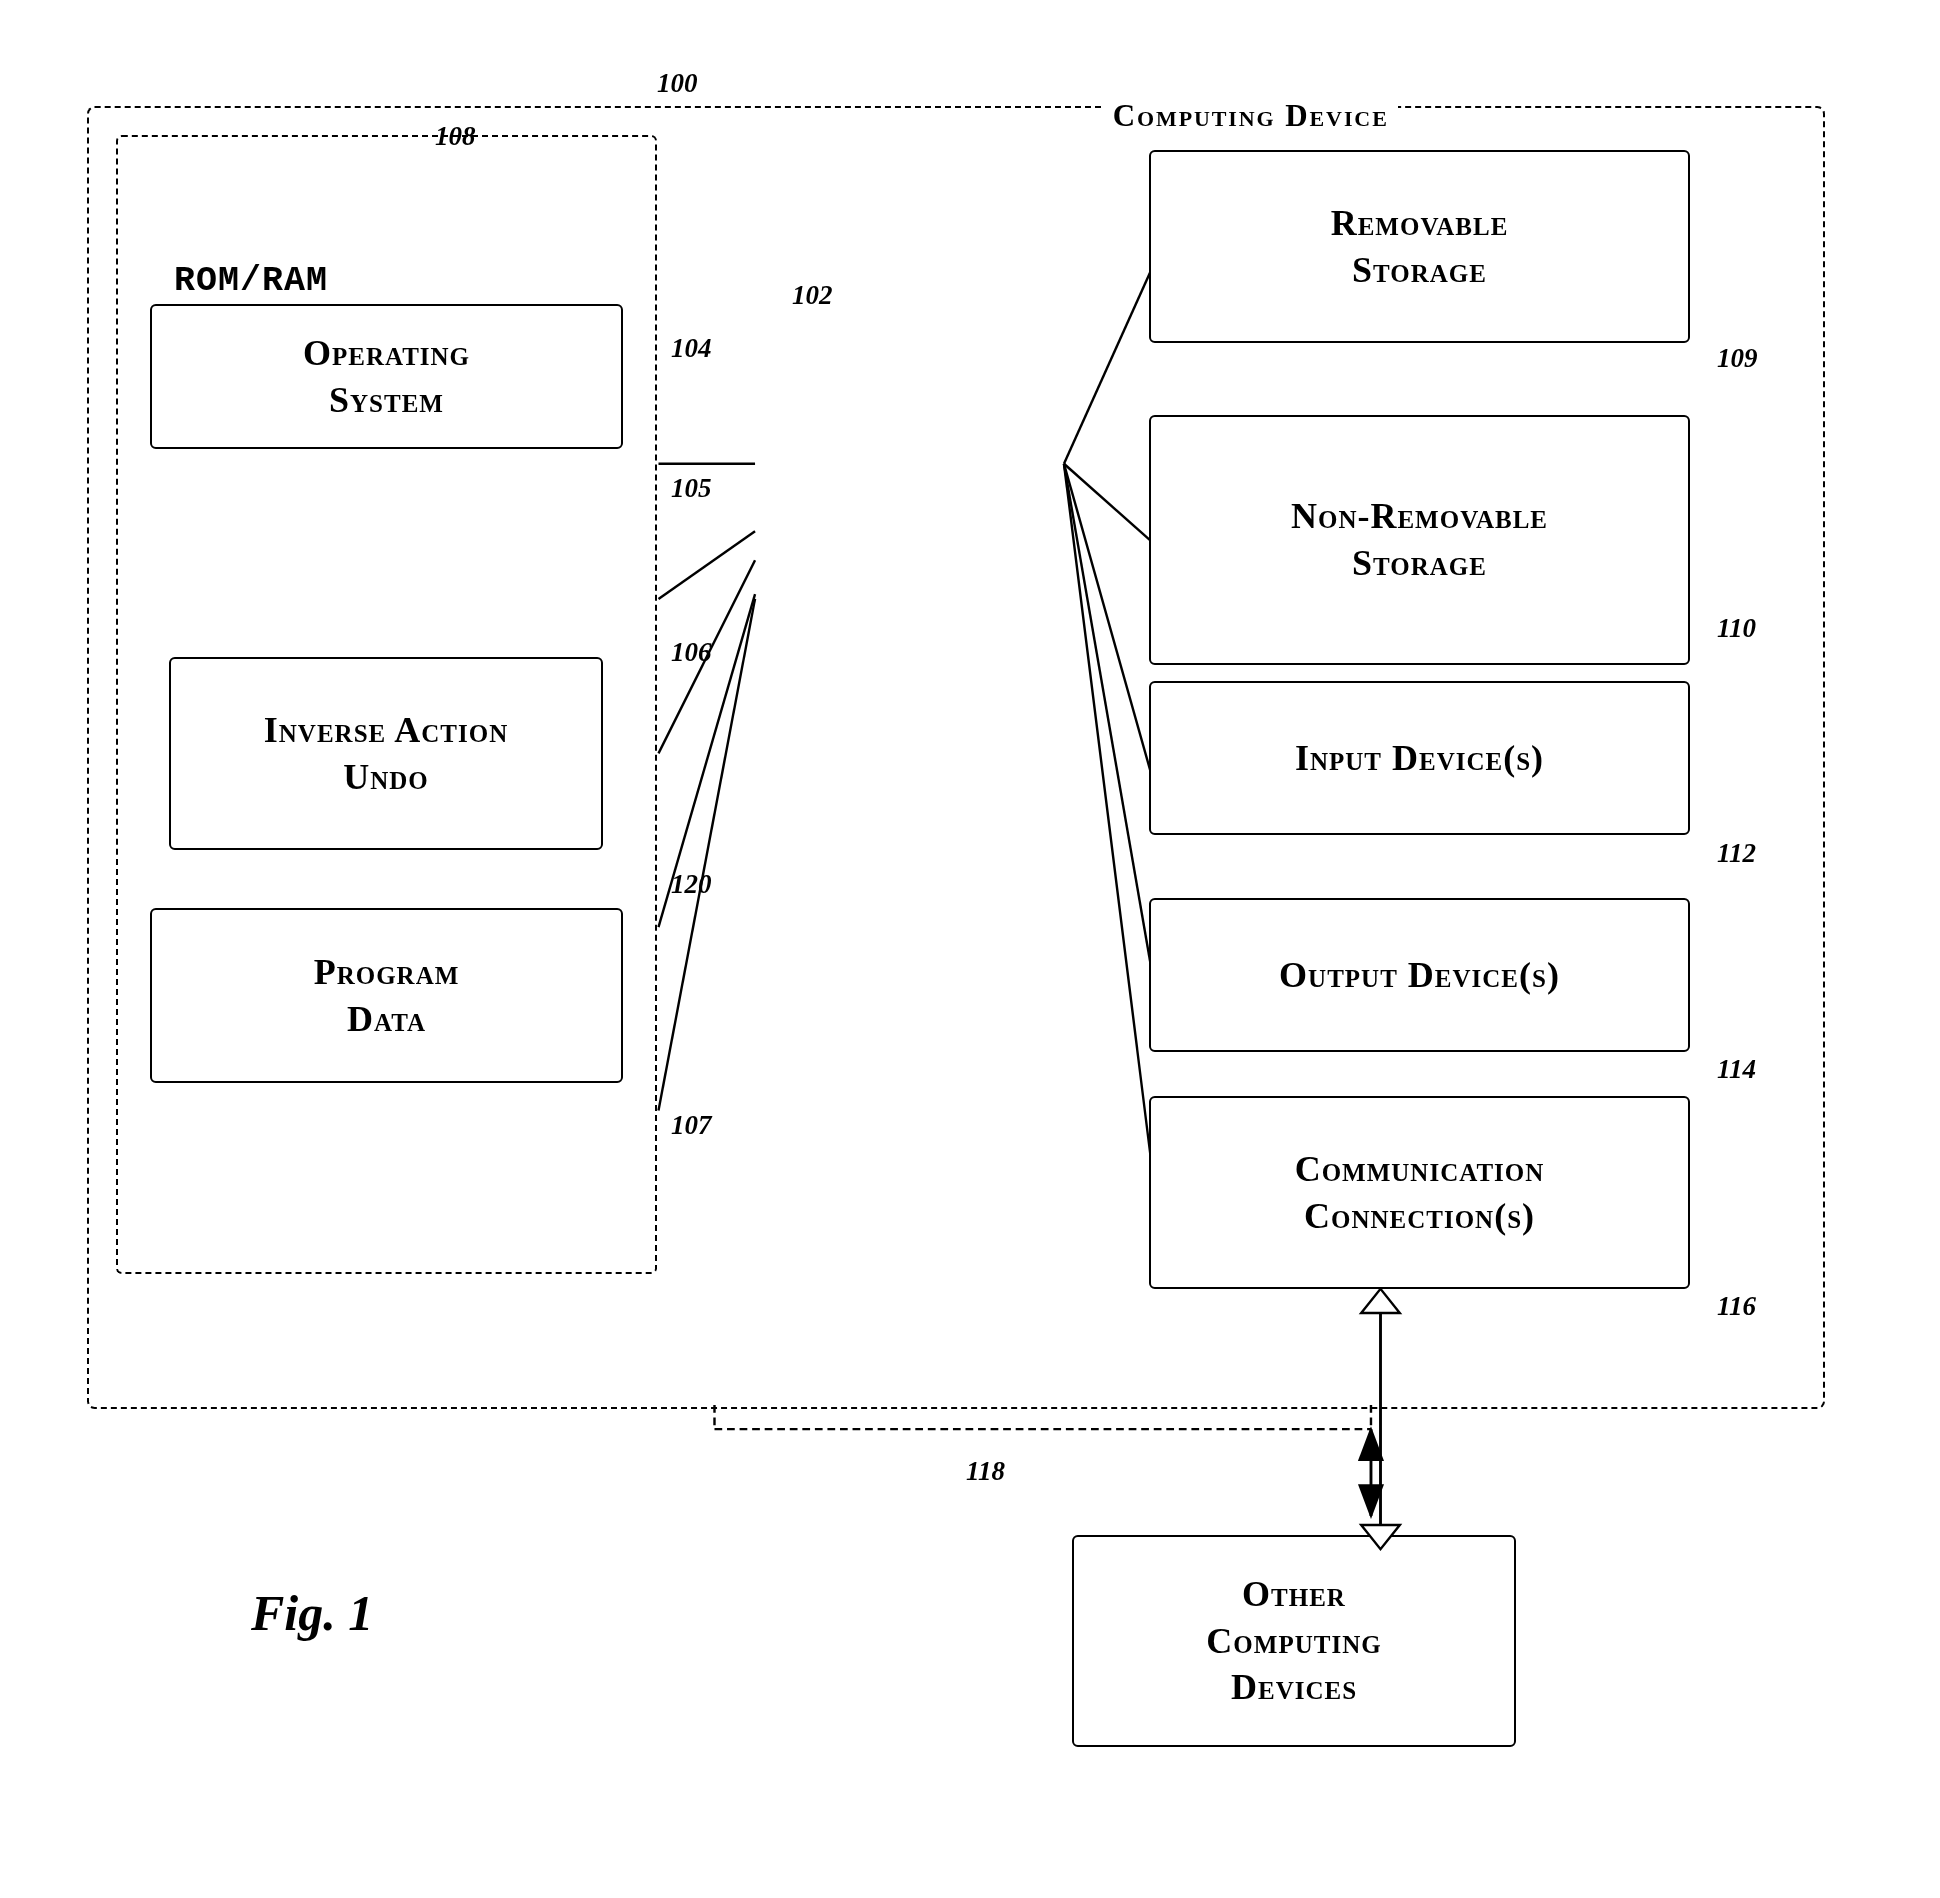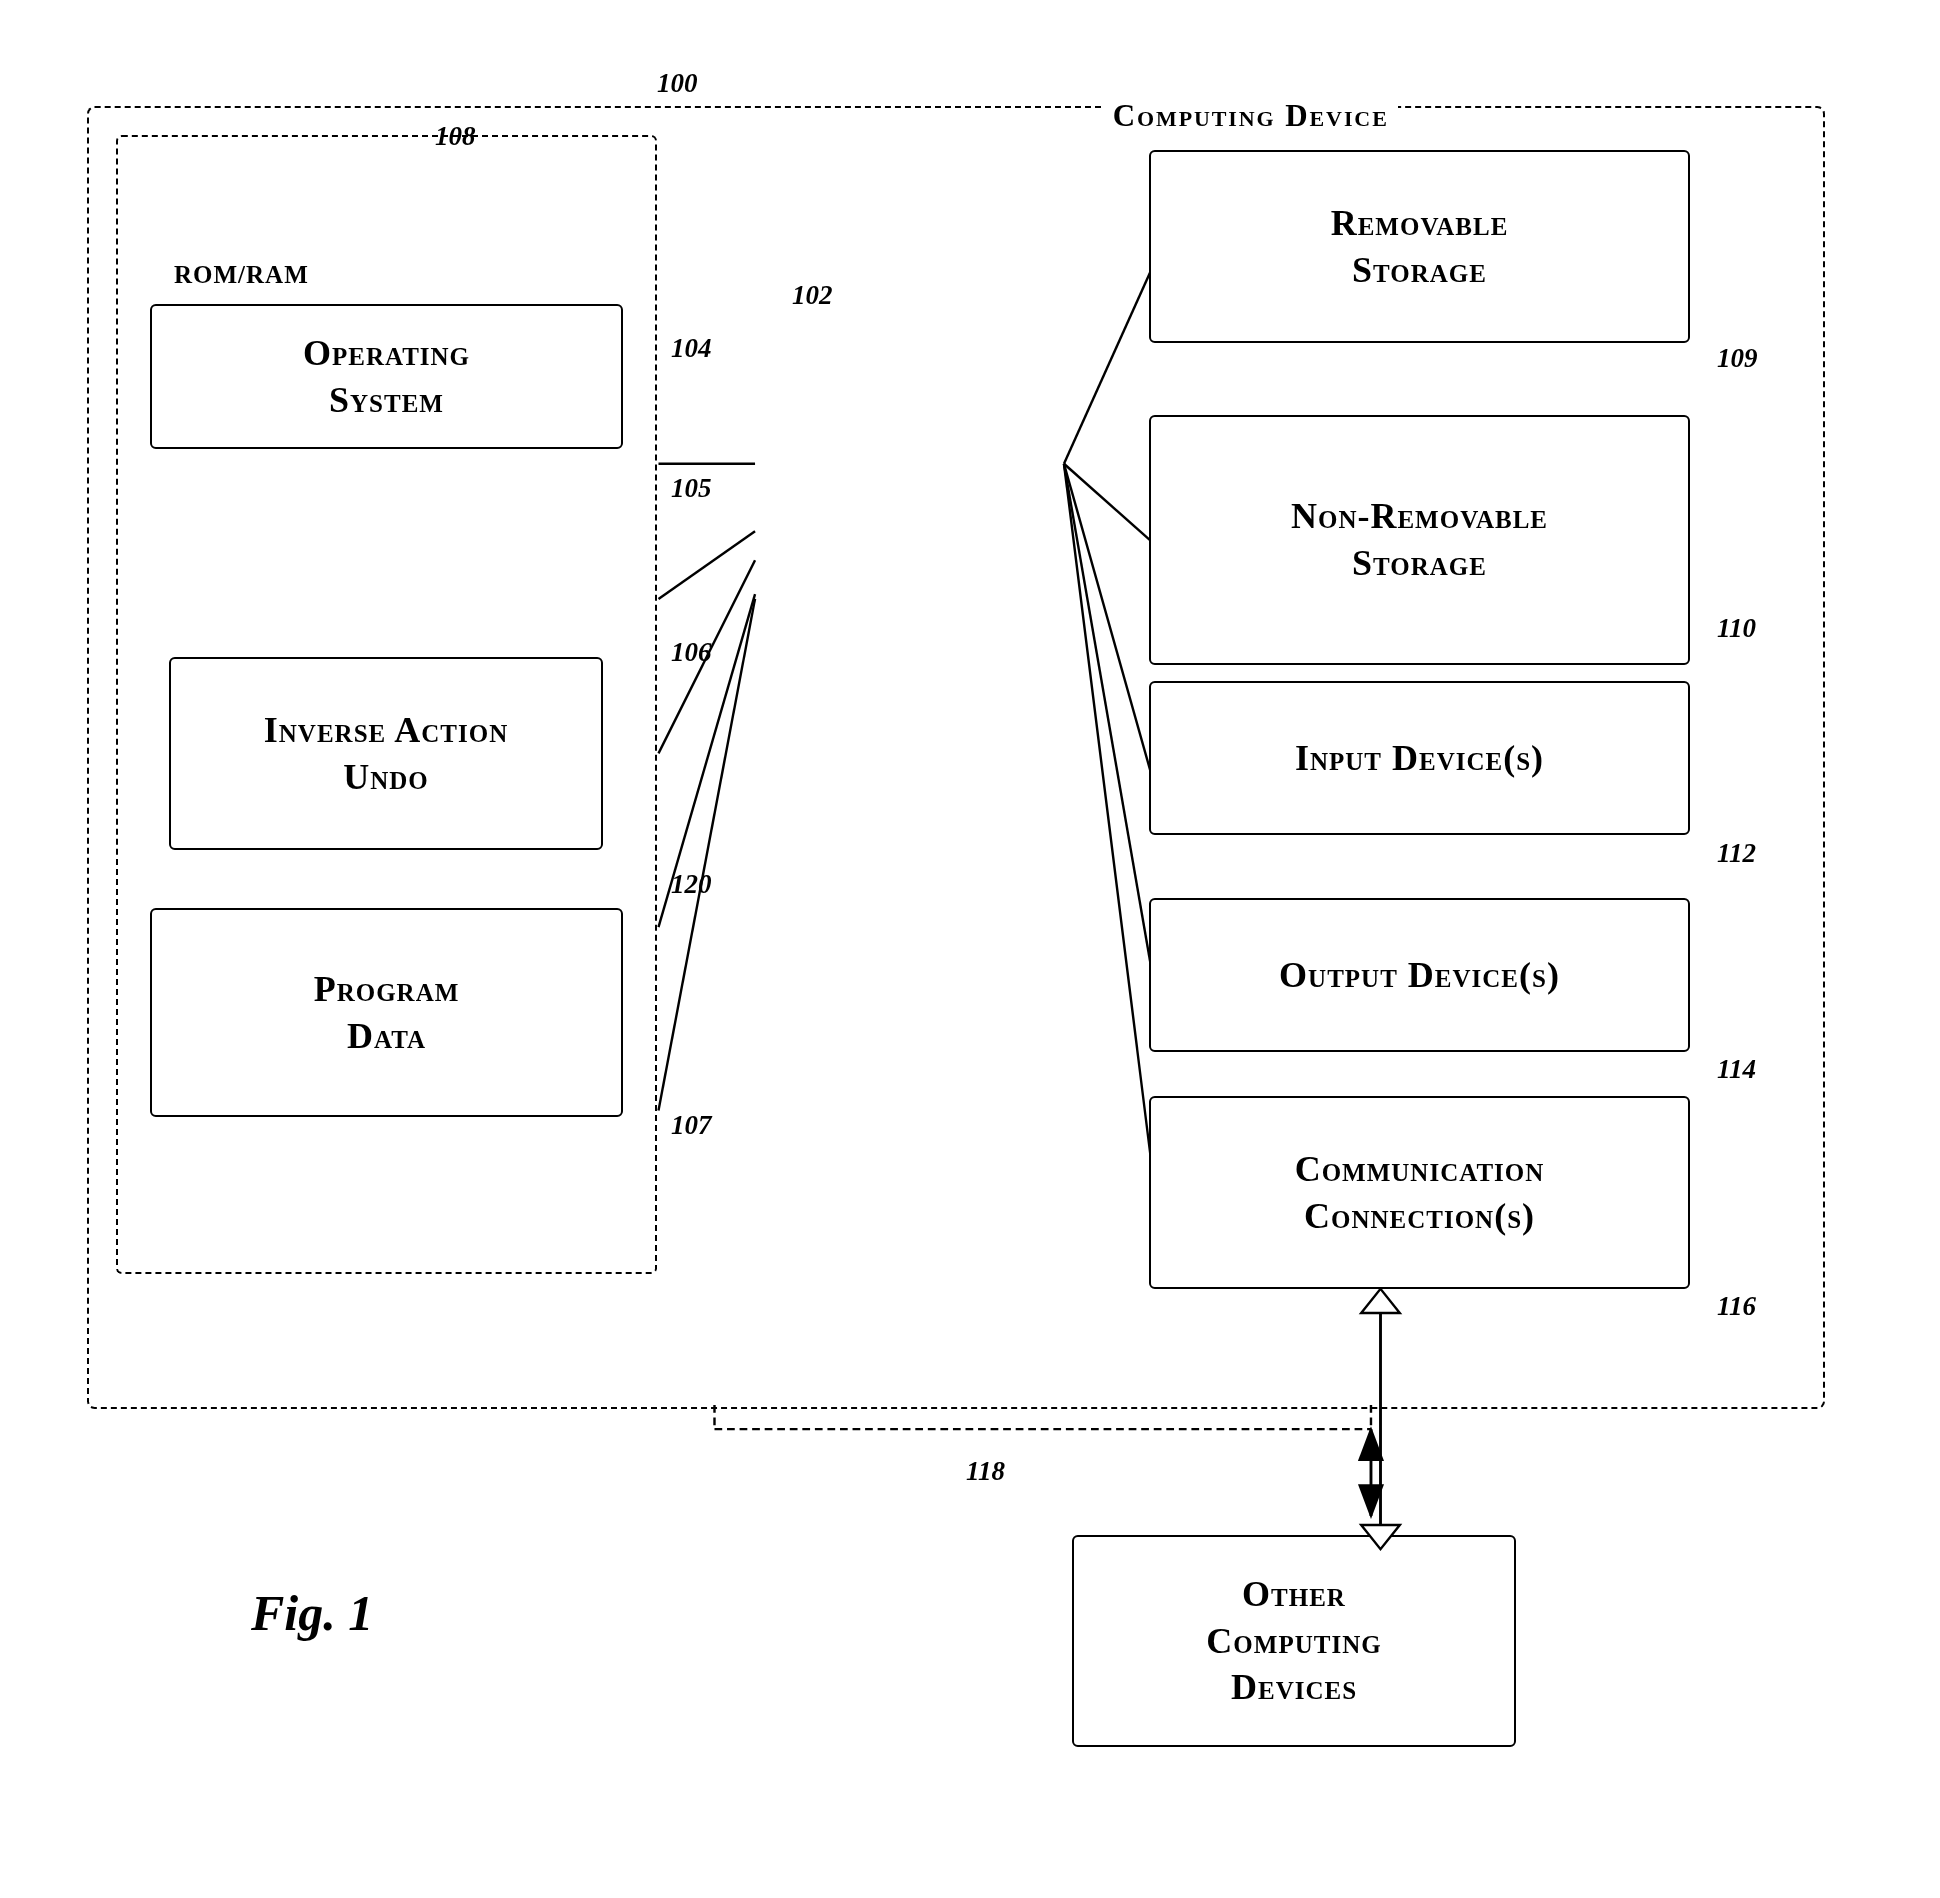--- a/index.html
+++ b/index.html
@@ -80,23 +80,24 @@
       letter-spacing: 1px;
       line-height: 1.3;
       font-weight: bold;
     }
 
     
     .rom-ram-label {
       position: absolute;
       top: 203px;
       left: 116px;
-      font-size: 25px;
+      font-size: 35px;
       font-weight: bold;
       letter-spacing: 1px;
+      font-family: Liberation Mono, monospace;
     }
 
     
     .system-memory-title {
       position: absolute;
       top: 97px;
       left: 72px;
       font-size: 31px;
       font-variant: small-caps;
       font-weight: bold;
@@ -237,21 +238,21 @@
 
 
   <span class="ref-label" style="top: 579px; left: 613px;">106</span>
 
   <div class="inner-box" style="top: 599px; left: 111px; width: 434px; height: 193px;">
     <span class="box-label">Inverse Action<br>Undo</span>
   </div>
 
   <span class="ref-label" style="top: 811px; left: 613px;">120</span>
 
-  <div class="inner-box" style="top: 850px; left: 92px; width: 473px; height: 209px;">
+  <div class="inner-box" style="top: 850px; left: 92px; width: 473px; height: 175px;">
     <span class="box-label">Program<br>Data</span>
   </div>
 
   <span class="ref-label" style="top: 1052px; left: 613px;">107</span>
 
 
   <span class="ref-label" style="top: 222px; left: 734px;">102</span>
 
   <div class="right-box" style="top: 92px; height: 193px;">
     <span class="box-label">Removable<br>Storage</span>

